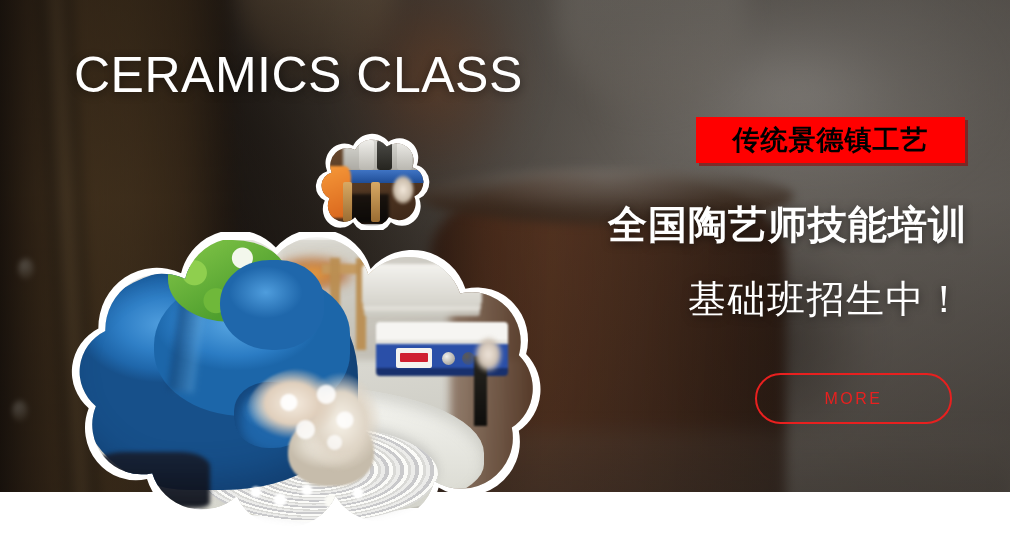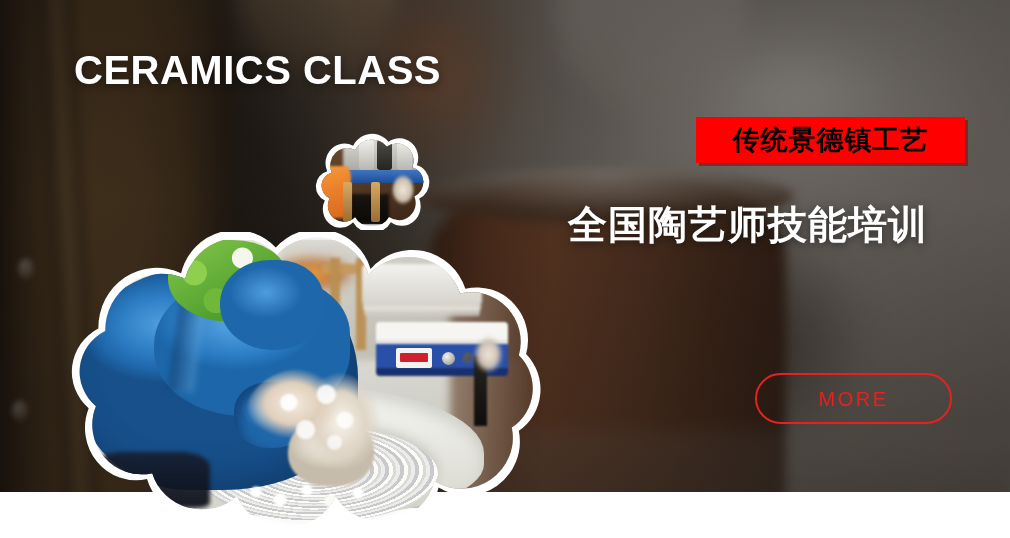--- a/index.html
+++ b/index.html
@@ -123,21 +123,21 @@
   }
 
   
   .bottom-band {
     position:absolute; left:0; top:492px; width:1010px; height:46px; background:#ffffff;
   }
 
   
   .title-block { position:absolute; left:74px; top:50px; }
   .title-en {
-    font-size:40px; font-weight:bold; color:#ffffff; letter-spacing:0.5px;
+    font-size:50px; font-weight:normal; color:#ffffff; letter-spacing:0.5px;
     line-height:1.0; white-space:nowrap;
     text-shadow:0 2px 10px rgba(0,0,0,0.45);
   }
   .title-cn {
     margin-top:10px;
     font-size:43px; font-weight:400; color:#ffffff; letter-spacing:12px;
     line-height:1.05; white-space:nowrap;
     text-shadow:0 2px 10px rgba(0,0,0,0.45);
   }
   
@@ -335,36 +335,36 @@
     box-shadow:3px 3px 0 rgba(150,0,0,0.55);
     display:flex; align-items:center; justify-content:center;
   }
   .badge-text {
     color:#000000; font-size:27px; font-weight:bold; letter-spacing:1px;
     line-height:1; white-space:nowrap;
   }
   .headline-1 {
     position:absolute; left:568px; top:198px; width:400px;
     color:#ffffff; font-size:39px; font-weight:bold; letter-spacing:1px;
-    white-space:nowrap; text-shadow:0 2px 8px rgba(0,0,0,0.5);
+    white-space:nowrap; text-shadow:0 2px 8px rgba(0,0,0,0.5);text-align:right;
   }
   .headline-2 {
     position:absolute; left:688px; top:274px; width:280px;
     color:#ffffff; font-size:38px; font-weight:400; letter-spacing:1.5px;
     white-space:nowrap; text-shadow:0 2px 8px rgba(0,0,0,0.5);
   }
   .more-btn {
     position:absolute; left:755px; top:373px; width:197px; height:51px;
     border:2px solid #e8201f; border-radius:26px;
     background:transparent;
     display:flex; align-items:center; justify-content:center;
     cursor:pointer;
   }
   .more-btn-text {
-    color:#e8201f; font-size:20px; letter-spacing:2.5px; line-height:1;
+    color:#e8201f; font-size:16px; letter-spacing:2.5px; line-height:1;
   }
 </style>
 </head>
 <body>
 
 <div id="banner">
 
   <div class="bg-stage">
     <div class="bg-ambient"></div>
     <div class="bg-window"></div>
@@ -494,18 +494,19 @@
       </div>
     </div>
   </div>
 
   <div class="badge">
     <span class="badge-text">传统景德镇工艺</span>
   </div>
 
   <div class="headline-1">全国陶艺师技能培训</div>
 
+  <div class="headline-2">基础班招生中！</div>
 
   <div class="more-btn">
     <span class="more-btn-text">MORE</span>
   </div>
 
 </div>
 
 </body></html>

